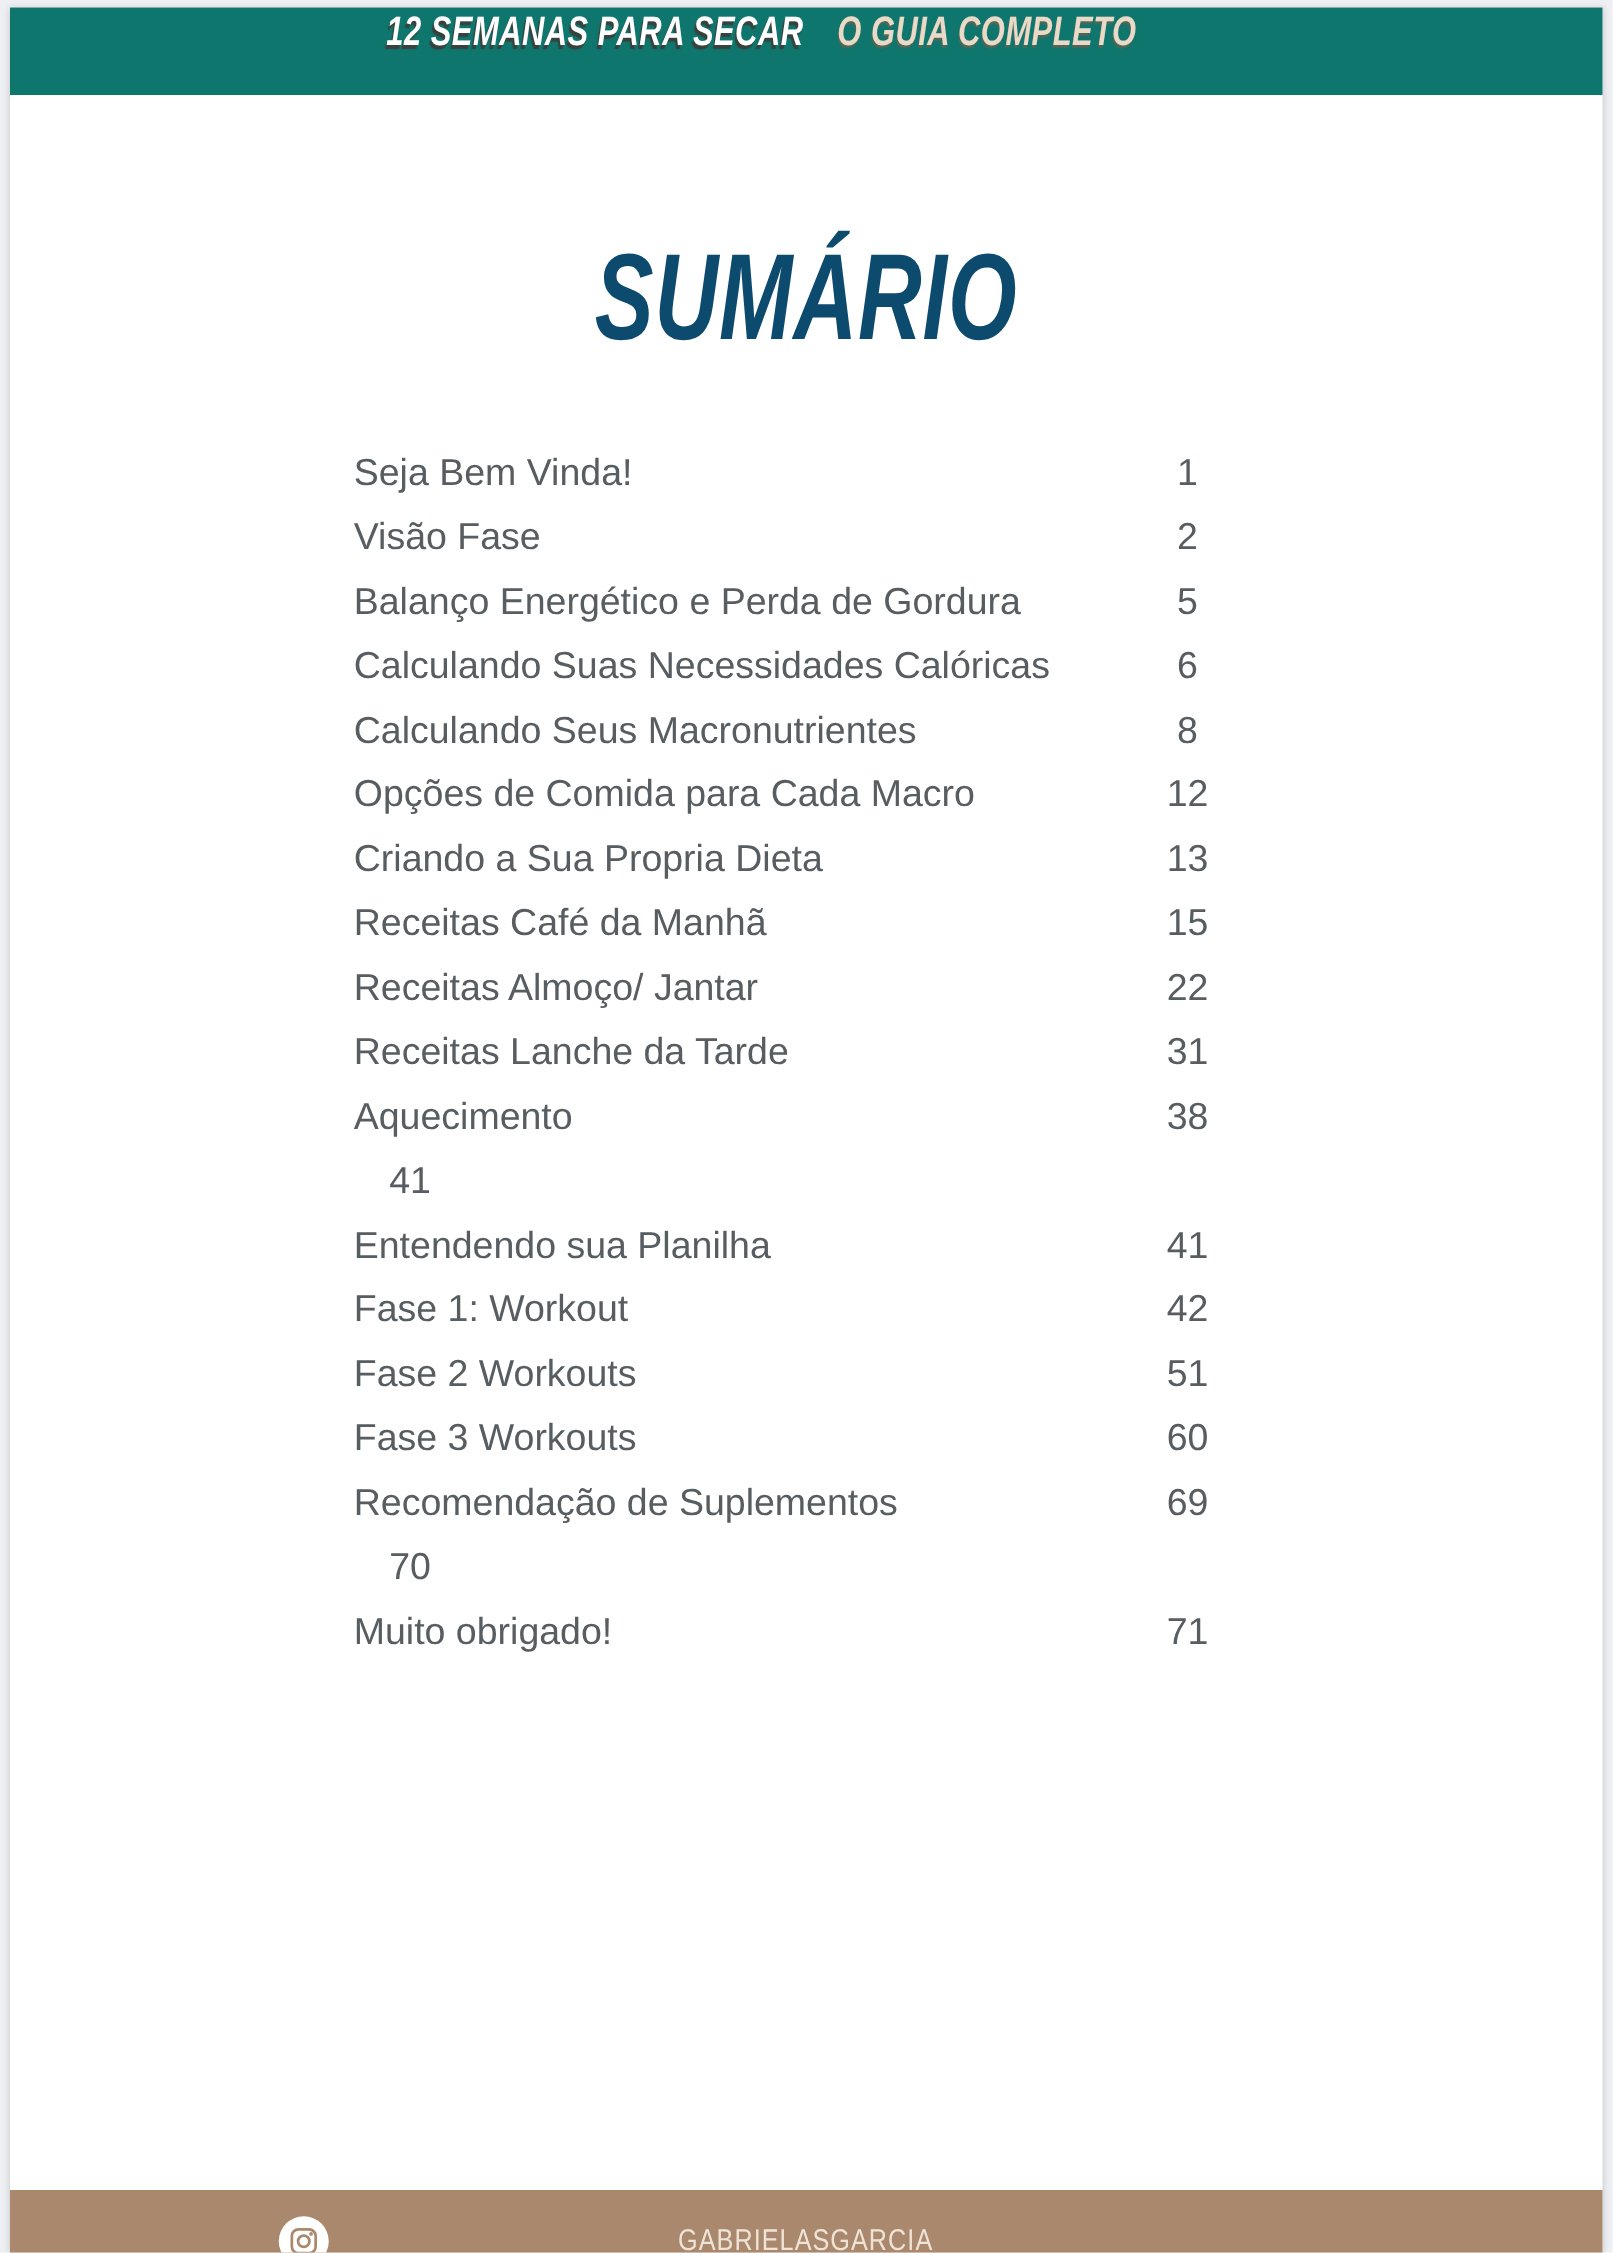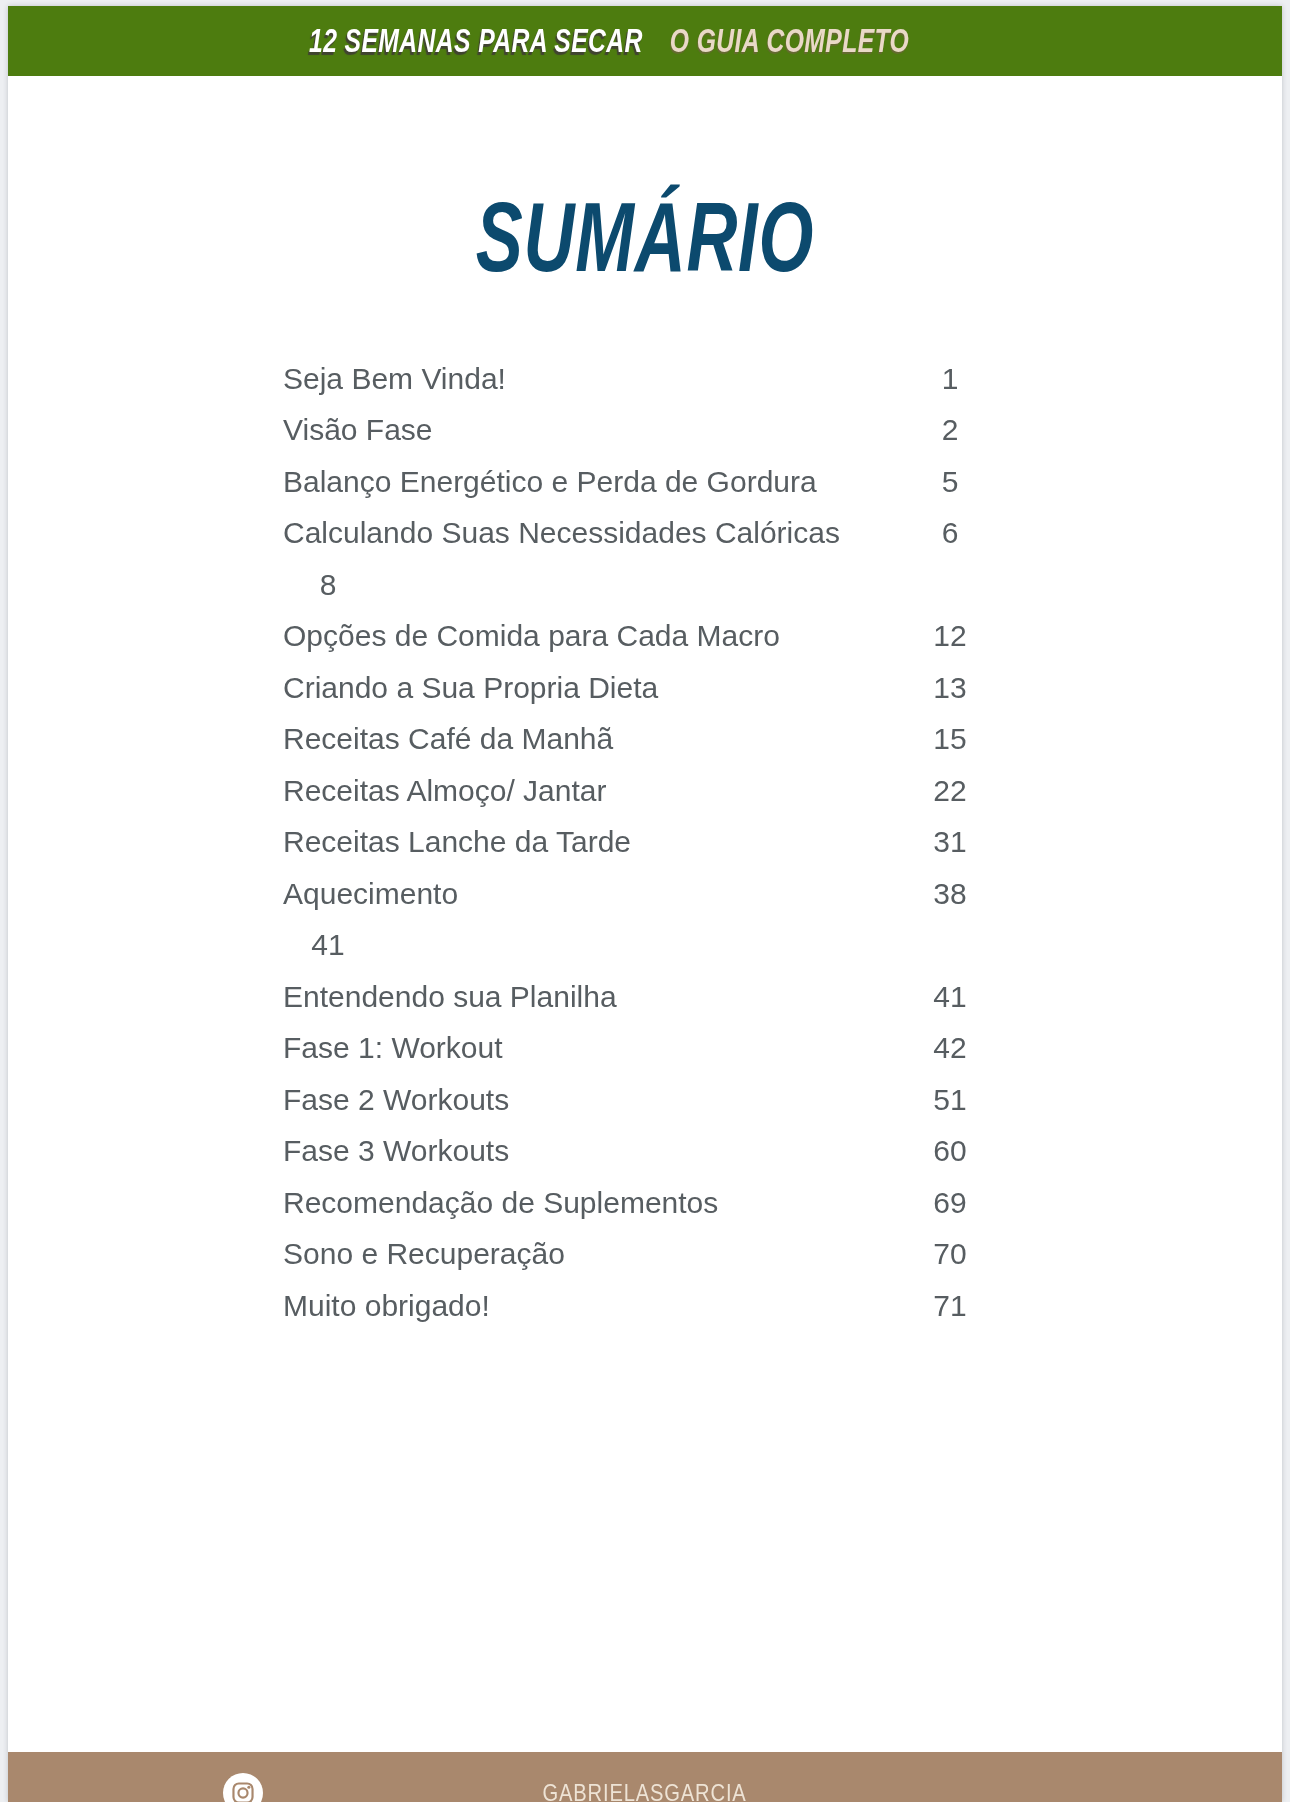--- a/index.html
+++ b/index.html
@@ -18,23 +18,23 @@
     position: absolute;
     left: 8px; top: 6px;
     width: 1274px; height: 1796px;
     background: #ffffff;
     box-shadow: 0 0 5px rgba(40,45,60,0.22);
   }
   
   .topbar {
     position: absolute;
     left: 0; top: 0; width: 100%; height: 70px;
-    background: #4d7c0f;
-    display: flex;
-    align-items: center;
+    background: #0f766e;
+    display: flex;
+    align-items: flex-start;
     justify-content: center;
     padding-right: 72px;
   }
   .topbar-inner {
     display: flex;
     align-items: baseline;
     gap: 36px;
     transform: scaleX(0.75);
     transform-origin: center;
     white-space: nowrap;
@@ -165,20 +165,21 @@
           <span class="toc-label">Balanço Energético e Perda de Gordura</span>
           <span class="toc-num">5</span>
         </div>
 
         <div class="toc-row">
           <span class="toc-label">Calculando Suas Necessidades Calóricas</span>
           <span class="toc-num">6</span>
         </div>
 
         <div class="toc-row">
+          <span class="toc-label">Calculando Seus Macronutrientes</span>
           <span class="toc-num">8</span>
         </div>
 
         <div class="toc-row">
           <span class="toc-label">Opções de Comida para Cada Macro</span>
           <span class="toc-num">12</span>
         </div>
 
         <div class="toc-row">
           <span class="toc-label">Criando a Sua Propria Dieta</span>
@@ -228,21 +229,20 @@
           <span class="toc-label">Fase 3 Workouts</span>
           <span class="toc-num">60</span>
         </div>
 
         <div class="toc-row">
           <span class="toc-label">Recomendação de Suplementos</span>
           <span class="toc-num">69</span>
         </div>
 
         <div class="toc-row">
-          <span class="toc-label">Sono e Recuperação</span>
           <span class="toc-num">70</span>
         </div>
 
         <div class="toc-row">
           <span class="toc-label">Muito obrigado!</span>
           <span class="toc-num">71</span>
         </div>
       </div>
 
     <footer class="bottombar">

